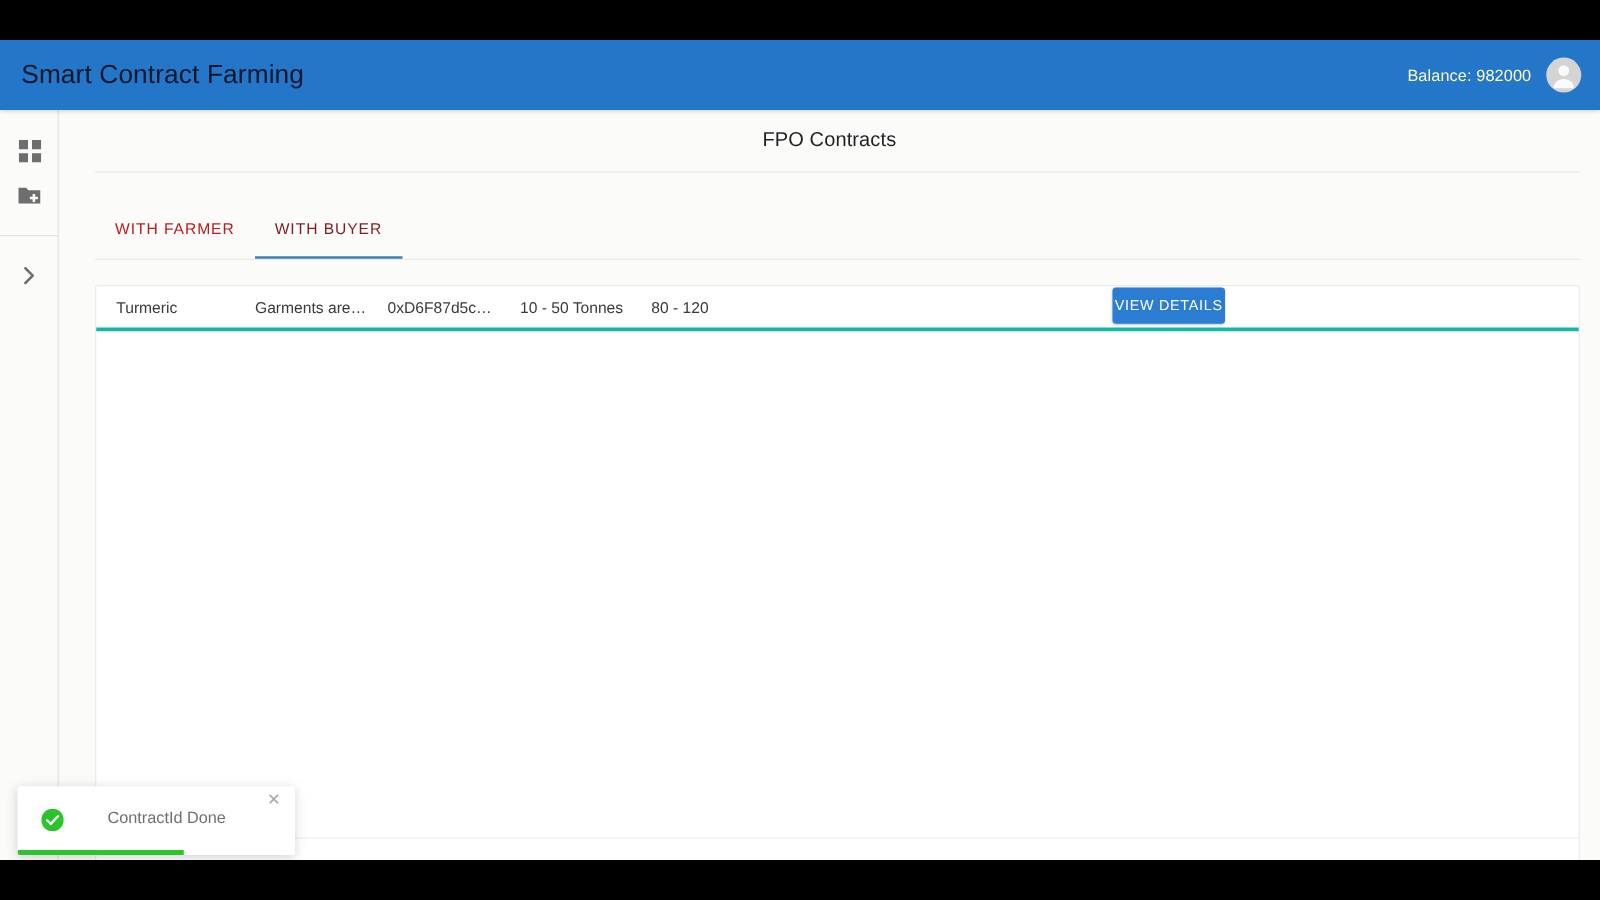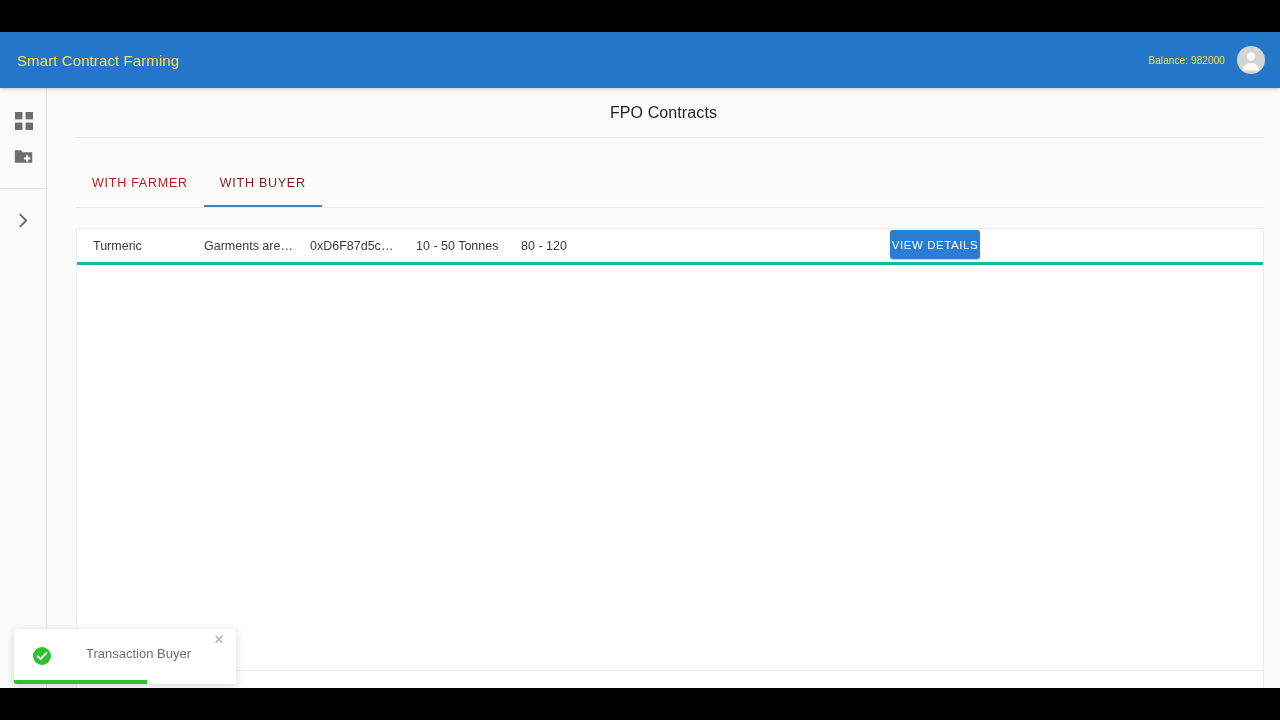--- a/index.html
+++ b/index.html
@@ -40,35 +40,35 @@
     position: absolute;
     left: 0; top: 0;
     width: 1280px; height: 56px;
     background: #2376c8;
     display: flex;
     align-items: center;
     box-shadow: 0 1px 4px rgba(0,0,0,0.22);
     z-index: 20;
   }
   #appbar-title {
-    color: #fde047;
-    font-size: 15px;
+    color: #0f172a;
+    font-size: 21px;
     letter-spacing: 0.1px;
     margin-left: 17px;
     white-space: nowrap;
   }
   #appbar-right {
     margin-left: auto;
     display: flex;
     align-items: center;
     margin-right: 15px;
   }
   #balance-label {
-    color: #fde047;
-    font-size: 10px;
+    color: #fef9c3;
+    font-size: 13px;
     letter-spacing: 0.1px;
     white-space: nowrap;
   }
   #avatar {
     width: 28px; height: 28px;
     border-radius: 50%;
     background: #d4d4d4;
     margin-left: 12px;
     display: flex;
     align-items: center;
@@ -363,21 +363,21 @@
     <div class="page-nav" id="next-page-button">
       
     </div>
   </div>
 
   <div id="toast">
     <svg id="toast-check" viewBox="0 0 18 18">
       <circle cx="9" cy="9" r="9" fill="#2cc32c"></circle>
       <path d="M4.6 9.2 L7.6 12.2 L13.4 5.9" stroke="#ffffff" stroke-width="1.8" fill="none" stroke-linecap="round" stroke-linejoin="round"></path>
     </svg>
-    <div id="toast-message">Transaction Buyer</div>
+    <div id="toast-message">ContractId Done</div>
     <button id="toast-close-button">✕</button>
     <div id="toast-progress-track">
       <div id="toast-progress-fill" style="width: 60%;"></div>
     </div>
   </div>
 
 </div>
 
 <div id="letterbox-bottom"></div>
 

